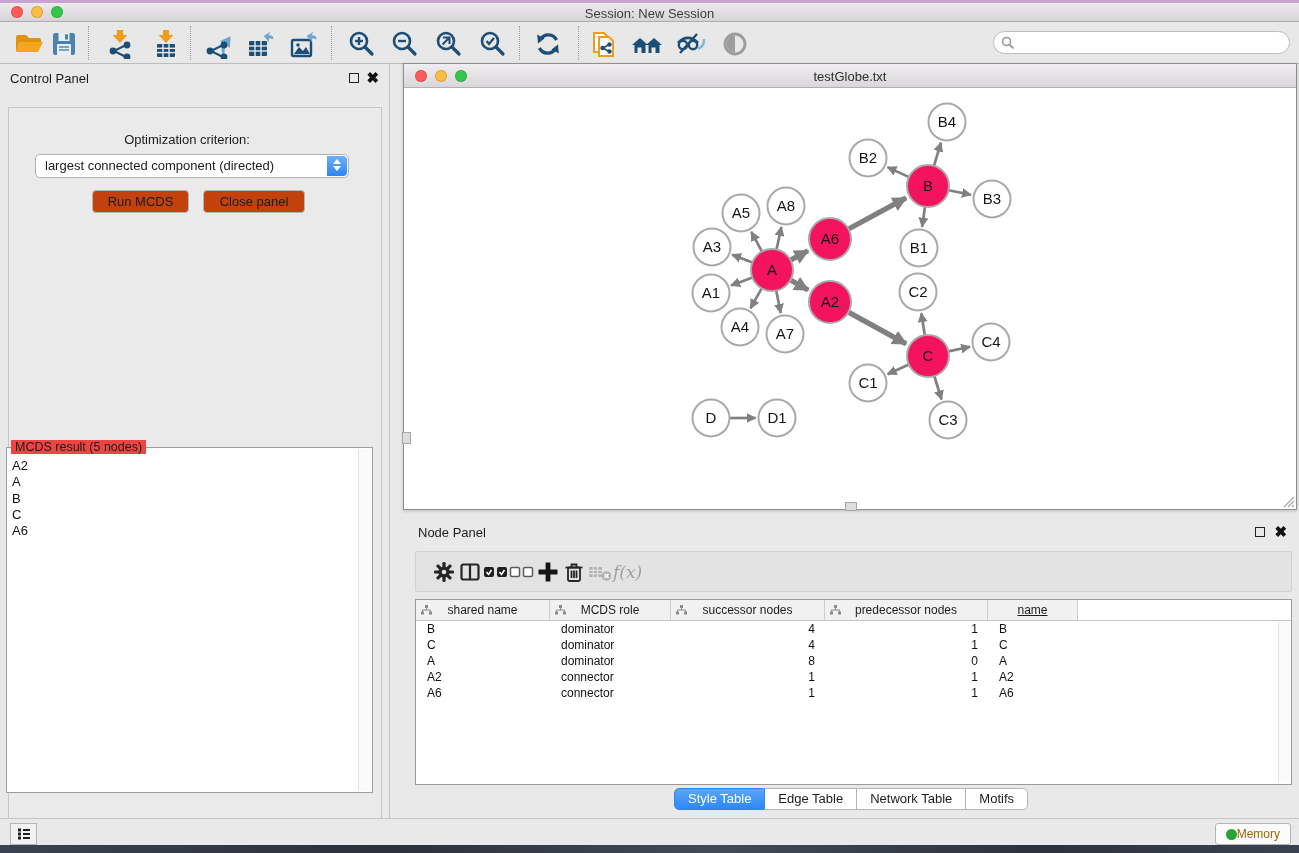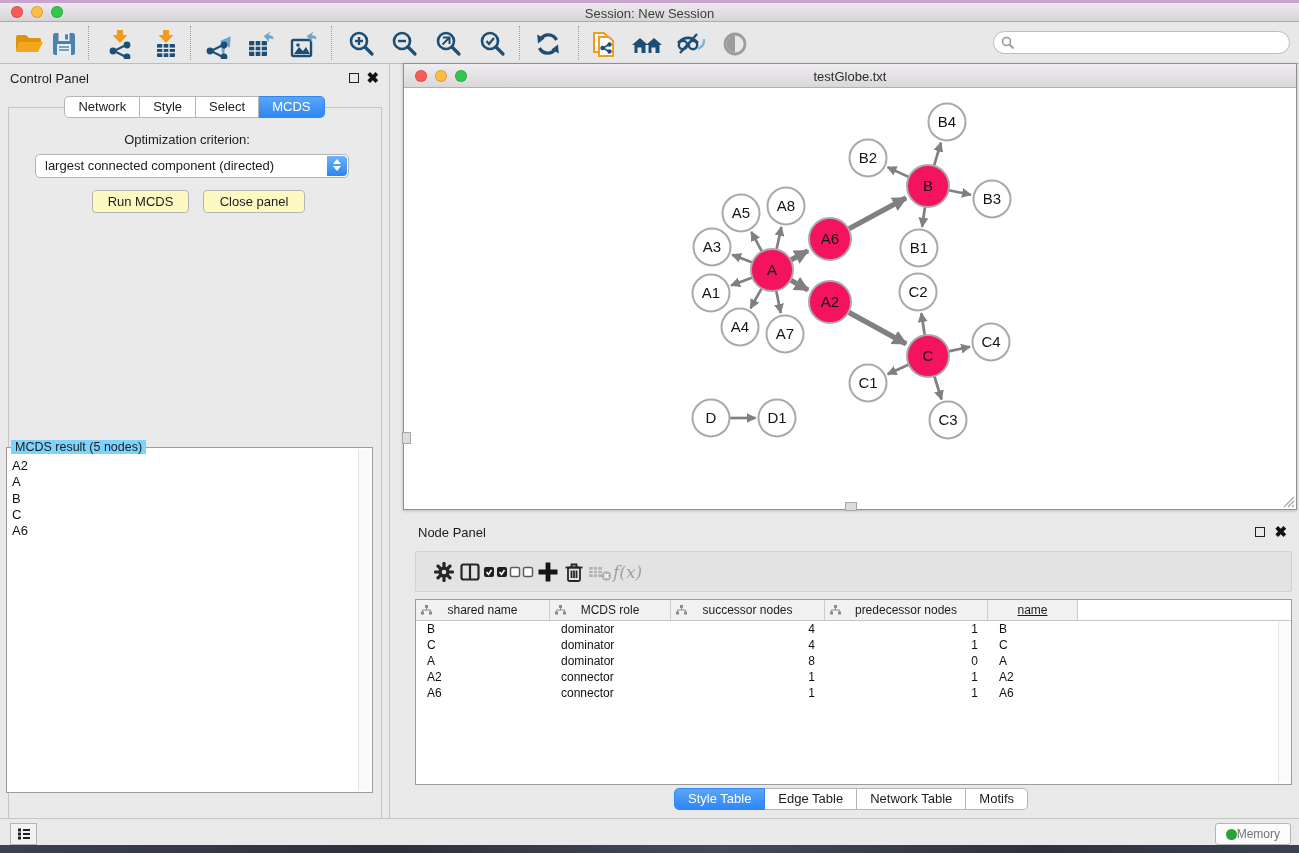--- a/index.html
+++ b/index.html
@@ -41,24 +41,24 @@
   #cp-inner { position:absolute; left:8px; top:43px; width:374px; height:760px; border:1px solid #c6c6c6; background:#eaeaea; }
   #opt-label { position:absolute; left:0; width:374px; top:68px; text-align:center; font-size:13px; color:#1c1c1c; }
   #criterion-select { position:absolute; left:35px; top:90px; width:314px; height:24px; background:#fff;
     border:1px solid #b2b2b2; border-radius:5px; font-size:13px; color:#1c1c1c; line-height:22px; padding-left:9px; }
   #criterion-select .stepper { position:absolute; right:1px; top:1px; width:20px; height:20px;
     background:linear-gradient(#6db0f9,#2d86f3); border-radius:0 4px 4px 0; }
   .tri-up { width:0; height:0; border-left:4px solid transparent; border-right:4px solid transparent;
     border-bottom:5px solid #fff; margin:3px auto 2px; }
   .tri-down { width:0; height:0; border-left:4px solid transparent; border-right:4px solid transparent;
     border-top:5px solid #fff; margin:0 auto; }
-  .btn { position:absolute; height:23px; background:#fef9c3; border:1px solid #b5b5b5; border-radius:4px;
+  .btn { position:absolute; height:23px; background:#c2410c; border:1px solid #b5b5b5; border-radius:4px;
     font-size:13px; color:#1c1c1c; text-align:center; line-height:21px; padding:0 14px; }
   #mcds-fieldset { position:absolute; left:6px; top:383px; width:367px; height:346px; border:1px solid #9d9d9d; background:#fff; }
-  #mcds-legend { position:absolute; top:-8px; left:4px; background:#7dd3fc; padding:0 4px; font-size:12.5px; color:#1c1c1c; }
+  #mcds-legend { position:absolute; top:-8px; left:4px; background:#ef4444; padding:0 4px; font-size:12.5px; color:#1c1c1c; }
   #mcds-list { position:absolute; left:1px; top:7px; right:14px; bottom:1px; font-size:13px; color:#111; padding:3px 0 0 4px; }
   #mcds-list .item { line-height:16.3px; }
   #mcds-scroll { position:absolute; top:1px; right:1px; bottom:1px; width:13px; background:#fafafa; border-left:1px solid #e2e2e2; }
 
   
   #network-window { position:absolute; left:403px; top:63px; width:894px; height:447px; background:#7f1d1d;
     border:1px solid #8f8f8f; box-shadow:0 1px 3px rgba(0,0,0,.2); }
   #nw-titlebar { position:absolute; left:0; top:0; width:100%; height:24px;
     background:linear-gradient(#efedef,#dad7da); border-bottom:1px solid #b2b0b2; }
   #nw-titlebar .title { position:absolute; width:100%; top:5px; text-align:center; font-size:13px; color:#2e2e2e; }
@@ -82,21 +82,21 @@
   .tr { display:flex; height:16px; font-size:12px; color:#111; }
   .td { overflow:hidden; white-space:nowrap; }
   #tp-scroll { position:absolute; top:22px; right:1px; bottom:1px; width:12px; background:#fbfbfb; border-left:1px solid #e4e4e4; }
   #tp-tabs { position:absolute; left:0; width:896px; top:270px; display:flex; justify-content:center; }
 
   
   #status-bar { position:absolute; left:0; top:818px; width:1299px; height:27px; background:#e9e9e9; border-top:1px solid #c6c6c6; }
   #list-btn { position:absolute; left:10px; top:4px; width:27px; height:22px; background:#f2f2f2; border:1px solid #b5b5b5;
     display:flex; align-items:center; justify-content:center; }
   #memory-btn { position:absolute; right:8px; top:4px; height:22px; background:#fbfbfb; border:1px solid #b5b5b5;
-    border-radius:3px; display:flex; align-items:center; padding:0 10px; font-size:12px; color:#737373; }
+    border-radius:3px; display:flex; align-items:center; padding:0 10px; font-size:12px; color:#a16207; }
   #memory-dot { width:11px; height:11px; border-radius:50%; background:#27a437; }
 </style>
 </head>
 <body>
 
 <div id="desktop-top"></div>
 
 <div id="titlebar">
   <div class="lights" style="left:11px; top:3px;">
     <div class="light l-red"></div>
@@ -264,26 +264,20 @@
     </svg>
     <input type="text" placeholder="" style="">
   </div>
 </div>
 
 <div id="control-panel">
   <div class="panel-title">Control Panel</div>
   <div class="float-icon" style="right:30px; top:9px;"></div>
   <div class="close-x" style="right:10px; top:8px;">✖</div>
   <div id="cp-inner"></div>
-  <div id="cp-tabs" class="seg">
-      <div class="seg-btn">Network</div>
-      <div class="seg-btn">Style</div>
-      <div class="seg-btn">Select</div>
-      <div class="seg-btn sel">MCDS</div>
-    </div>
   <div id="opt-label">Optimization criterion:</div>
   <div id="criterion-select">
     <span>largest connected component (directed)</span>
     <div class="stepper">
         <div class="tri-up"></div>
         <div class="tri-down"></div>
       </div>
   </div>
   <div class="btn" style="left:92px; top:126px; width:97px;">Run MCDS</div>
   <div class="btn" style="left:203px; top:126px; width:102px;">Close panel</div>

